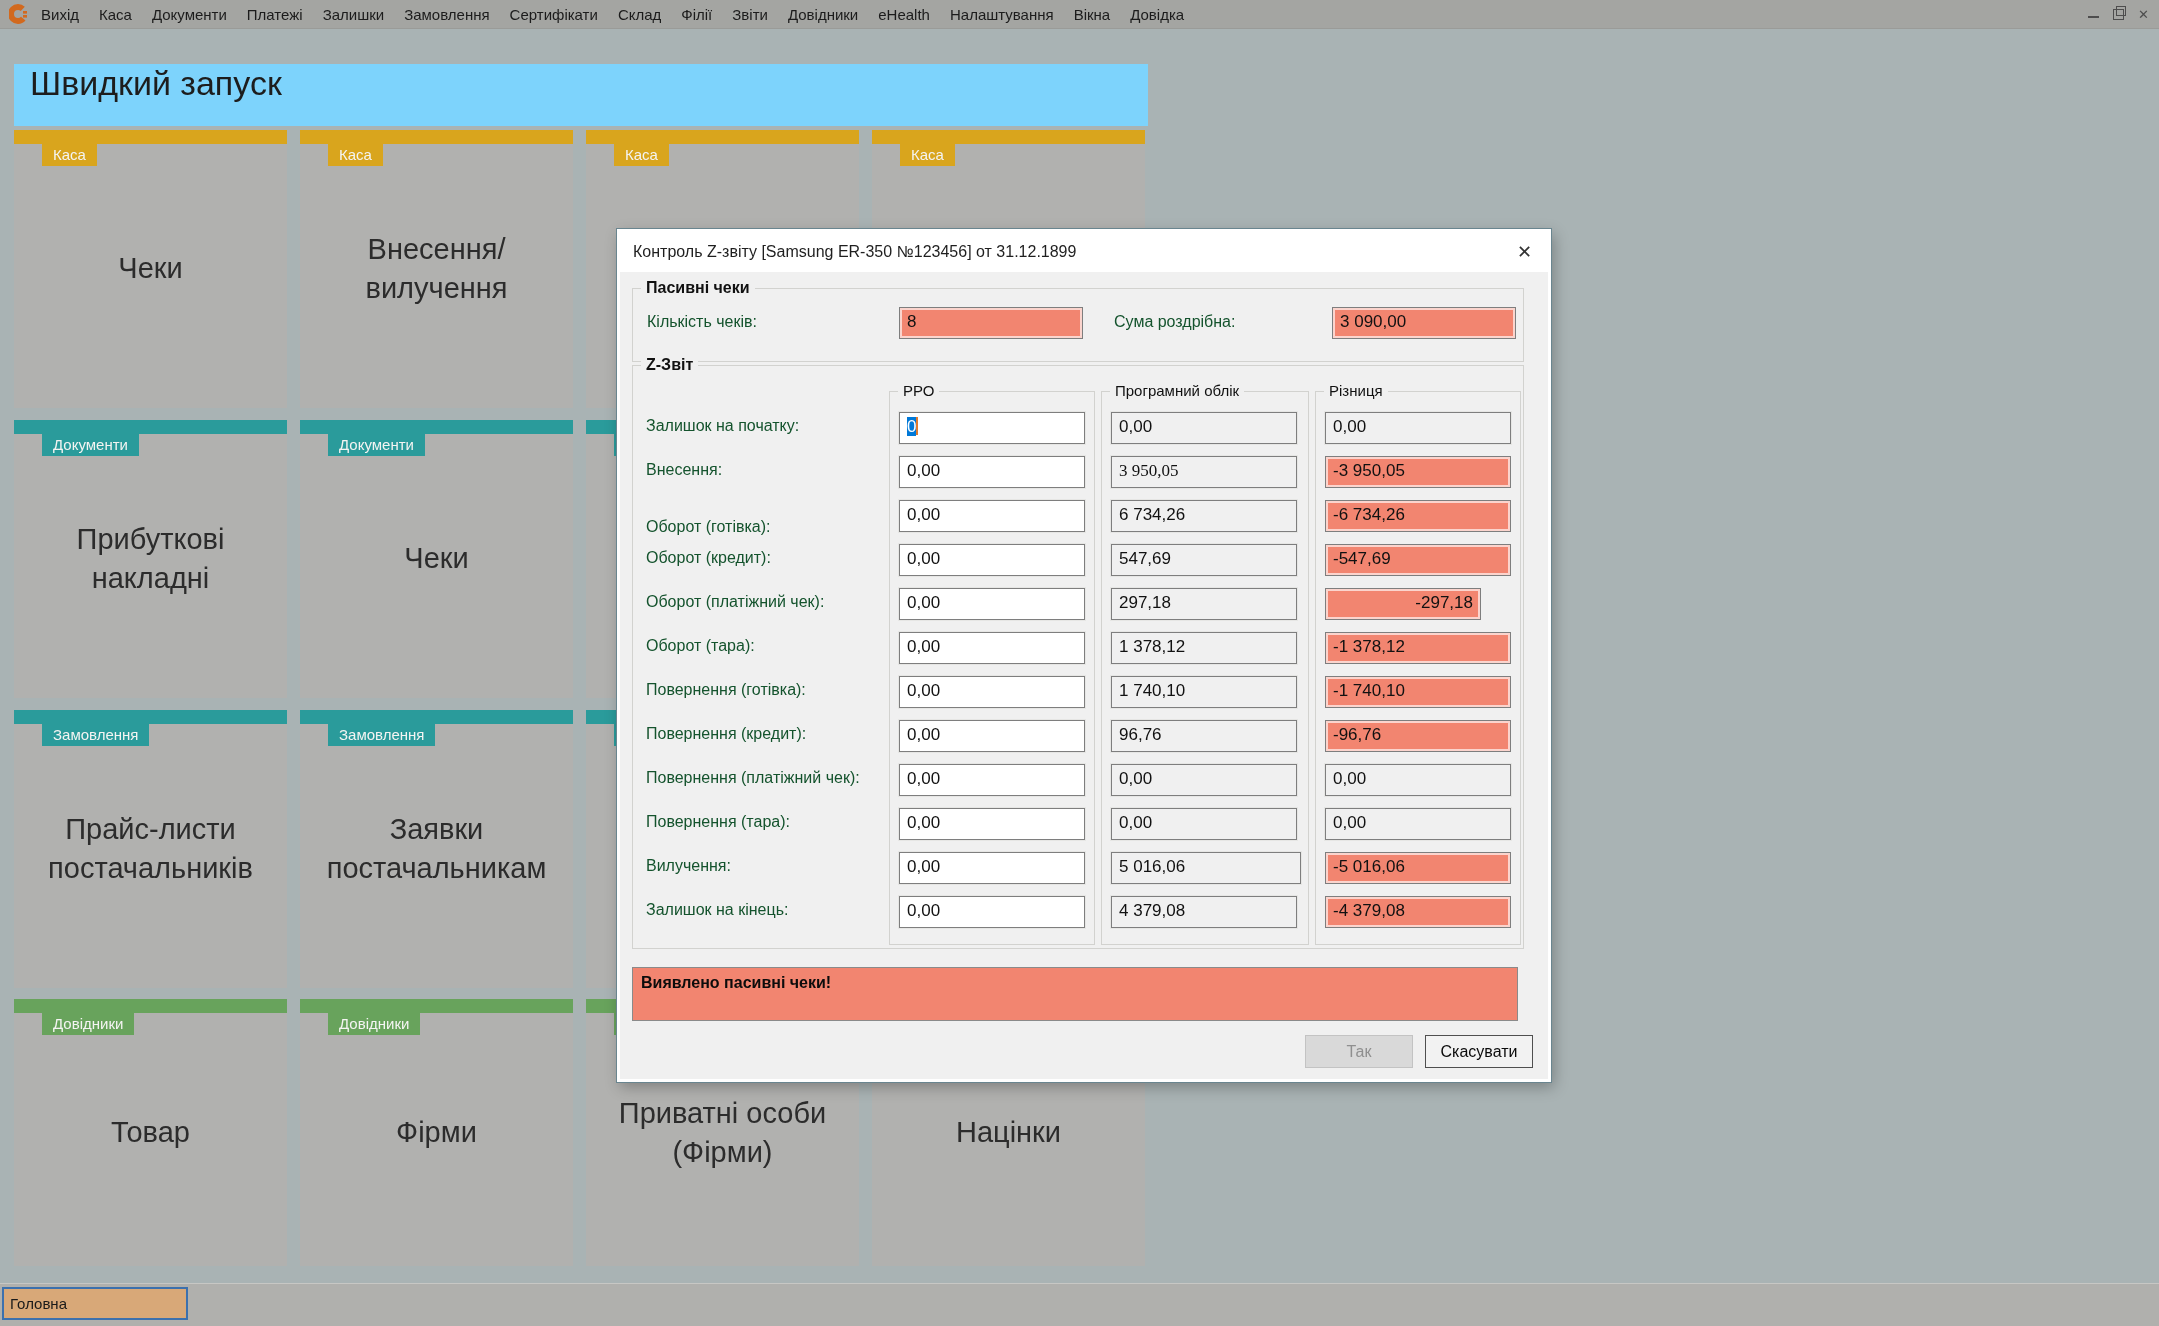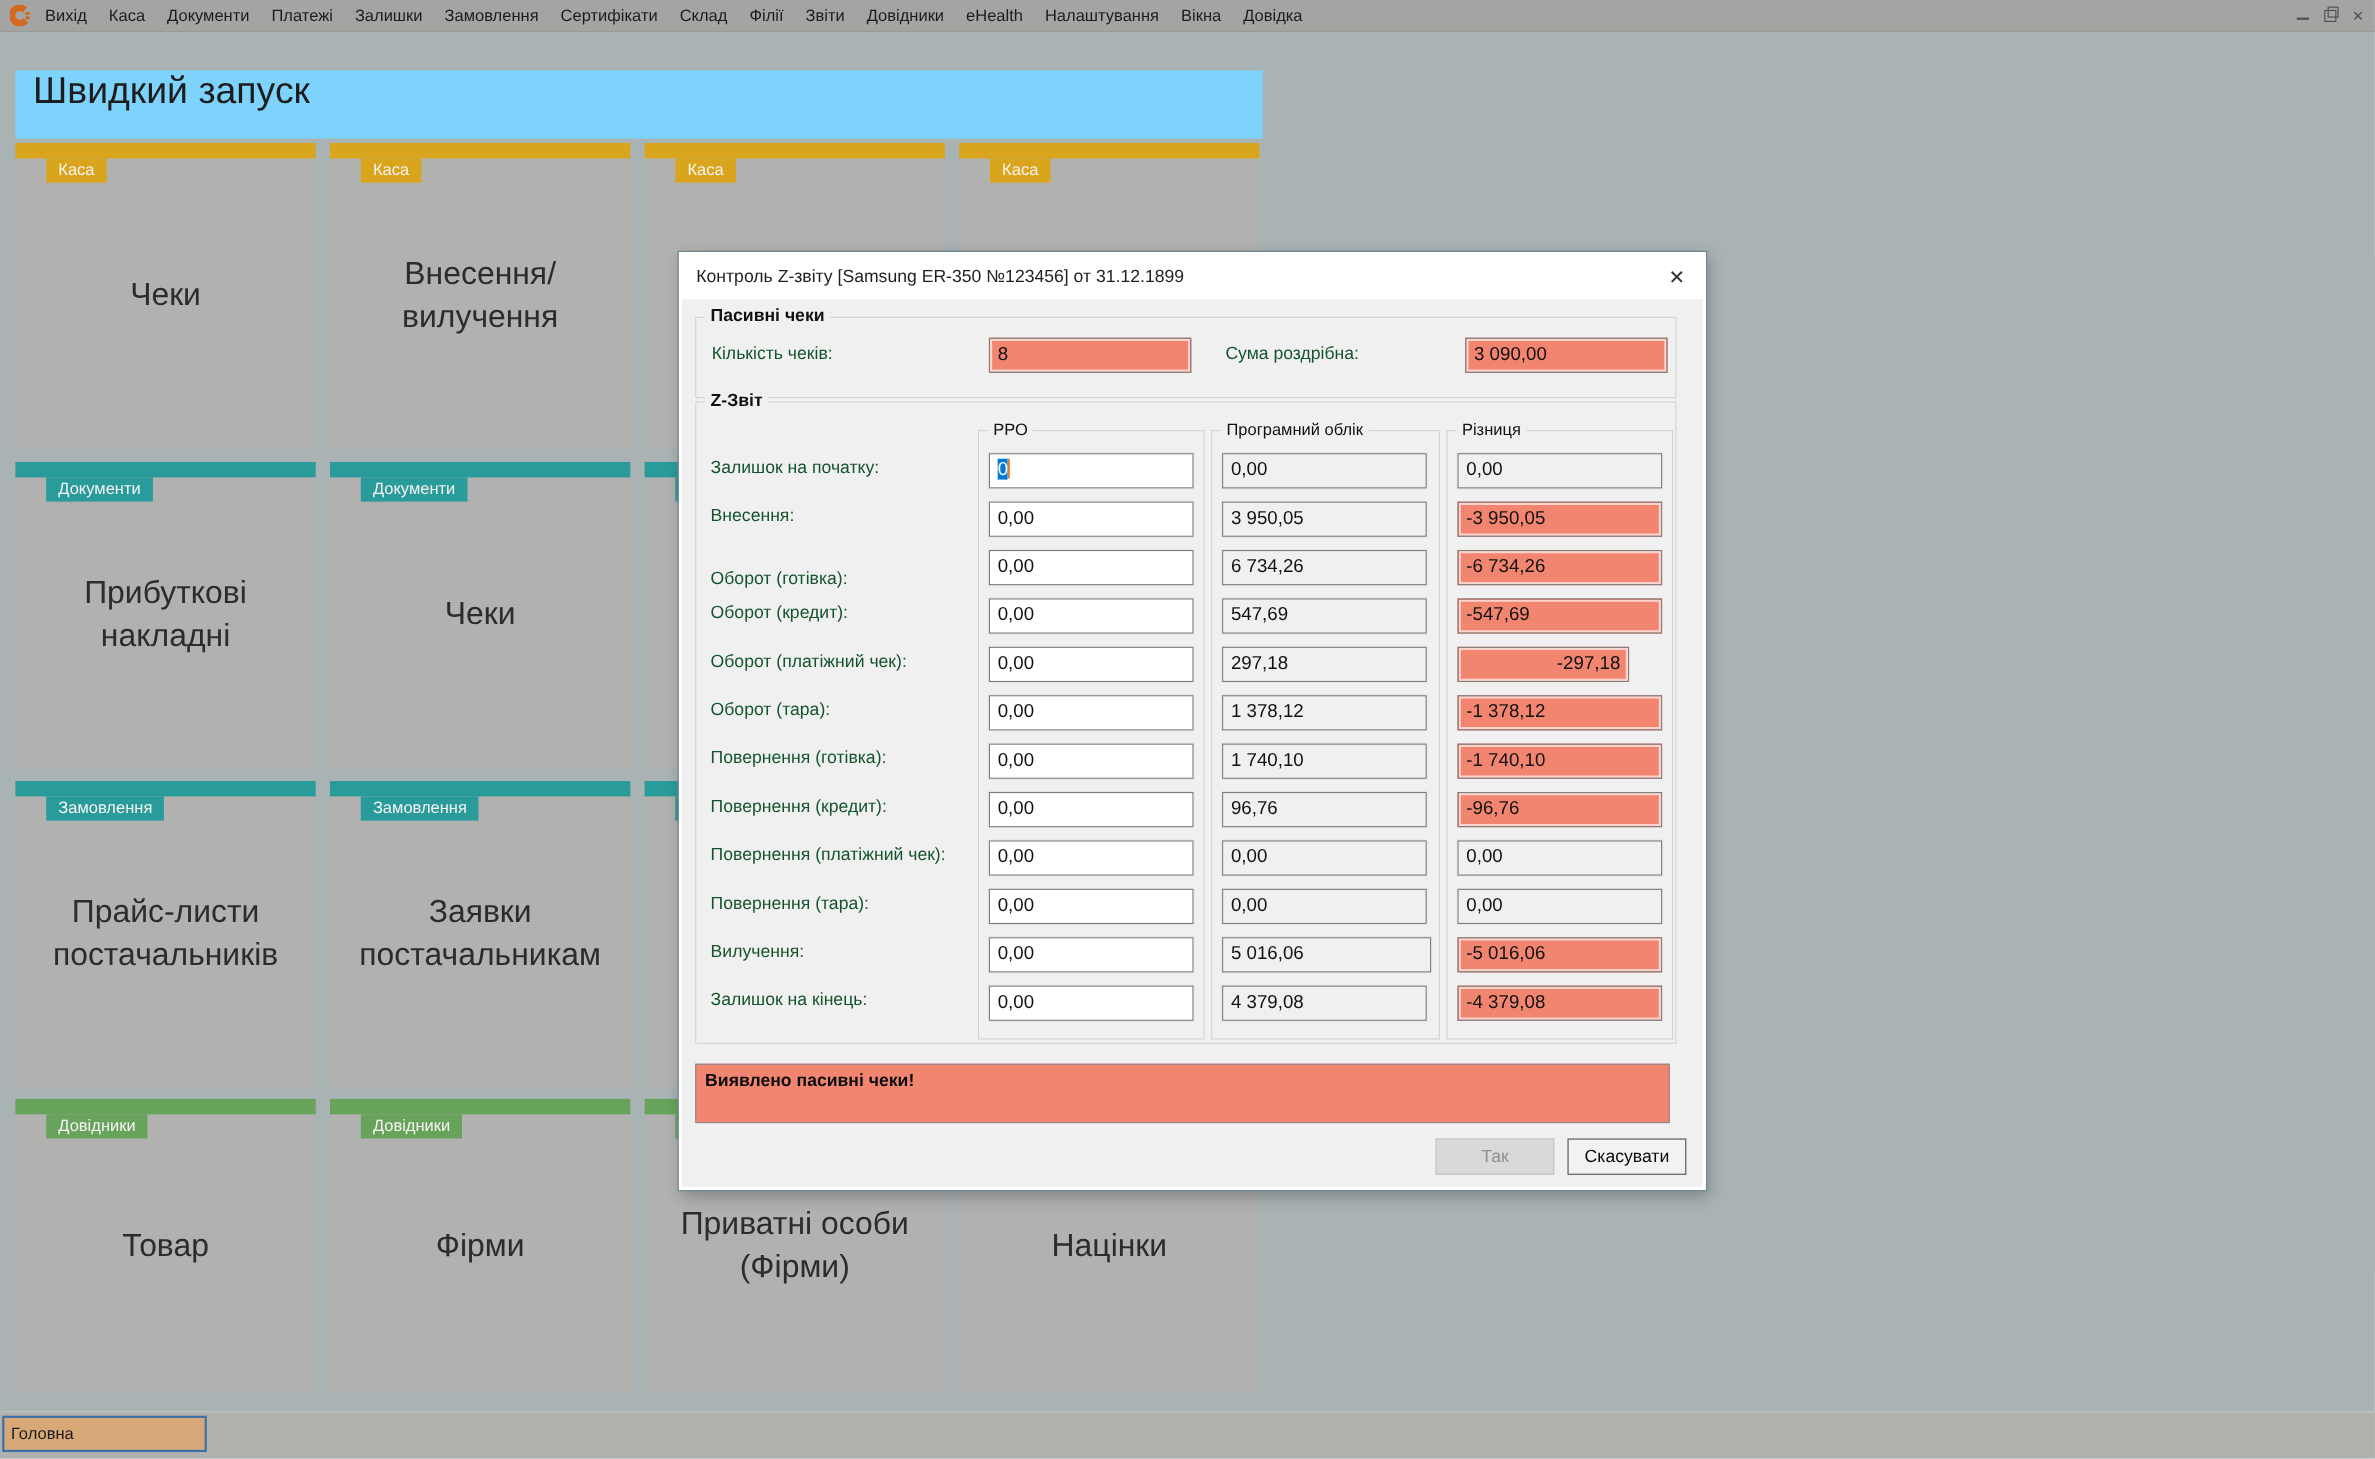--- a/index.html
+++ b/index.html
@@ -161,21 +161,21 @@
             <span class="fld white" style="left: 9px; top: 372px; width: 186px;">0,00</span>
             <span class="fld white" style="left: 9px; top: 416px; width: 186px;">0,00</span>
             <span class="fld white" style="left: 9px; top: 460px; width: 186px;">0,00</span>
             <span class="fld white" style="left: 9px; top: 504px; width: 186px;">0,00</span>
           </div>
       </div>
       <div class="groupbox" style="left:468px;top:25px;width:208px;height:554px;">
         <span class="gb-legend">Програмний облік</span>
         <div id="col-program">
             <span class="fld " style="left: 9px; top: 20px; width: 186px;">0,00</span>
-            <span class="fld " style="left: 9px; top: 64px; width: 186px;">3 950,05</span>
+            <span class="fld " style="left: 9px; top: 64px; width: 186px; font-family: Liberation Serif, serif;">3 950,05</span>
             <span class="fld " style="left: 9px; top: 108px; width: 186px;">6 734,26</span>
             <span class="fld " style="left: 9px; top: 152px; width: 186px;">547,69</span>
             <span class="fld " style="left: 9px; top: 196px; width: 186px;">297,18</span>
             <span class="fld " style="left: 9px; top: 240px; width: 186px;">1 378,12</span>
             <span class="fld " style="left: 9px; top: 284px; width: 186px;">1 740,10</span>
             <span class="fld " style="left: 9px; top: 328px; width: 186px;">96,76</span>
             <span class="fld " style="left: 9px; top: 372px; width: 186px;">0,00</span>
             <span class="fld " style="left: 9px; top: 416px; width: 186px;">0,00</span>
             <span class="fld " style="left: 9px; top: 460px; width: 190px;">5 016,06</span>
             <span class="fld " style="left: 9px; top: 504px; width: 186px;">4 379,08</span>

